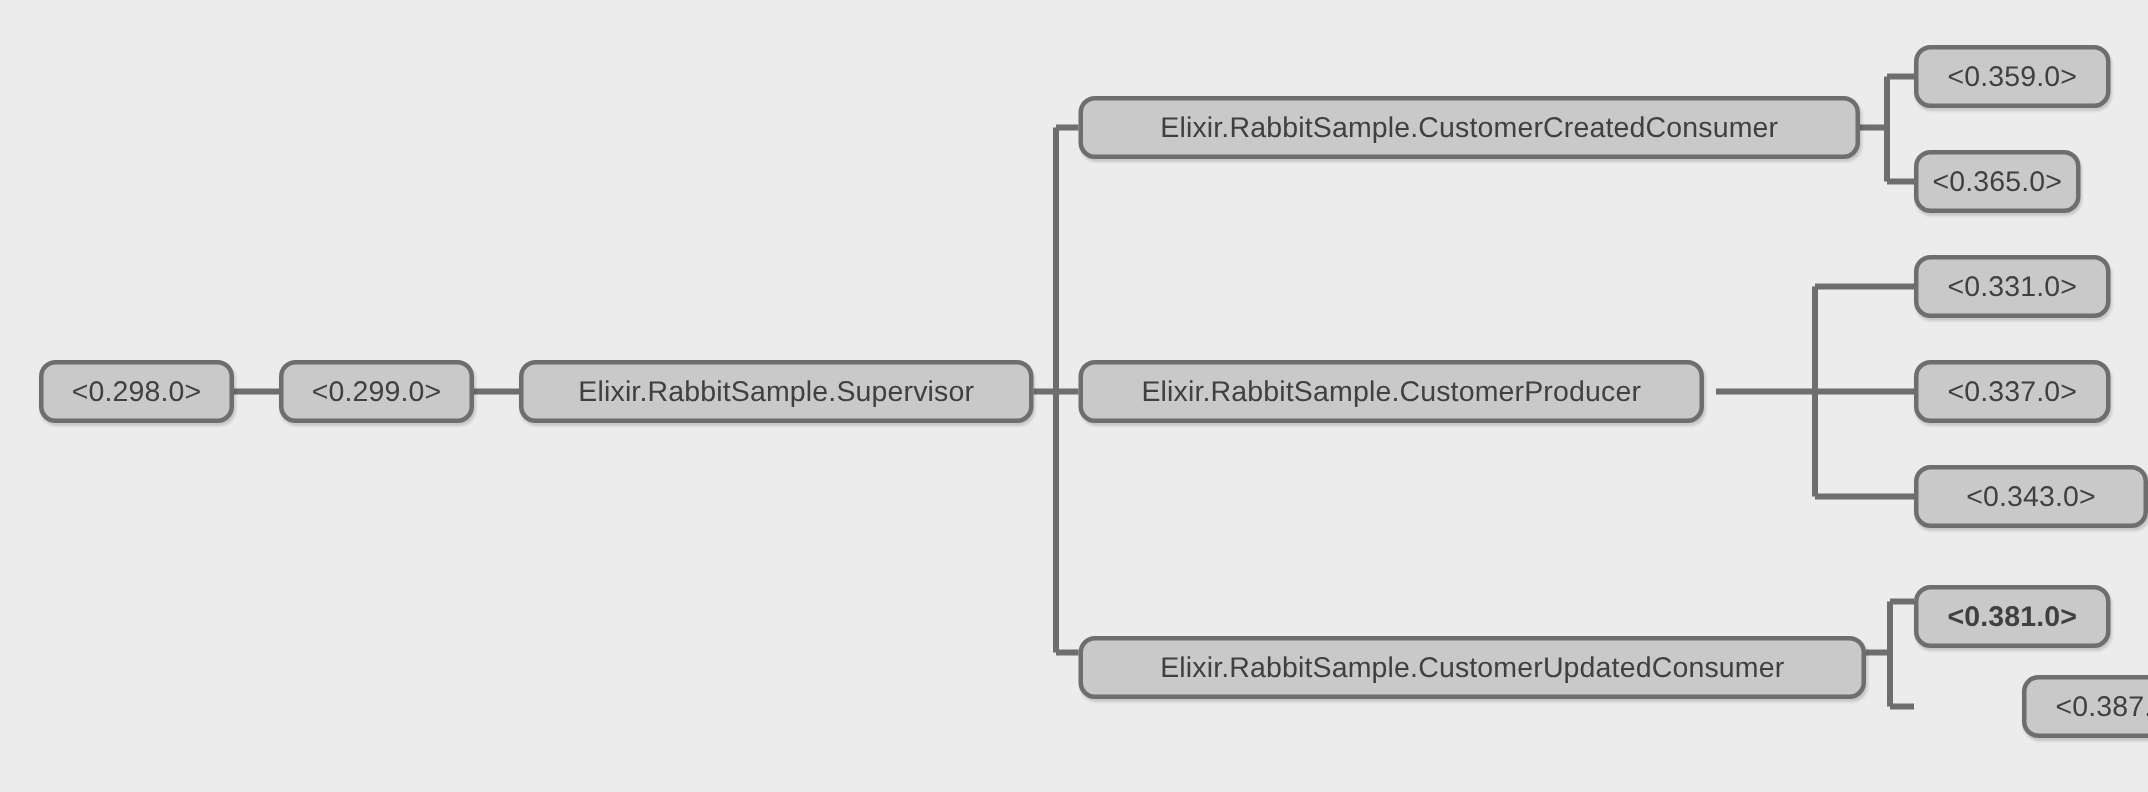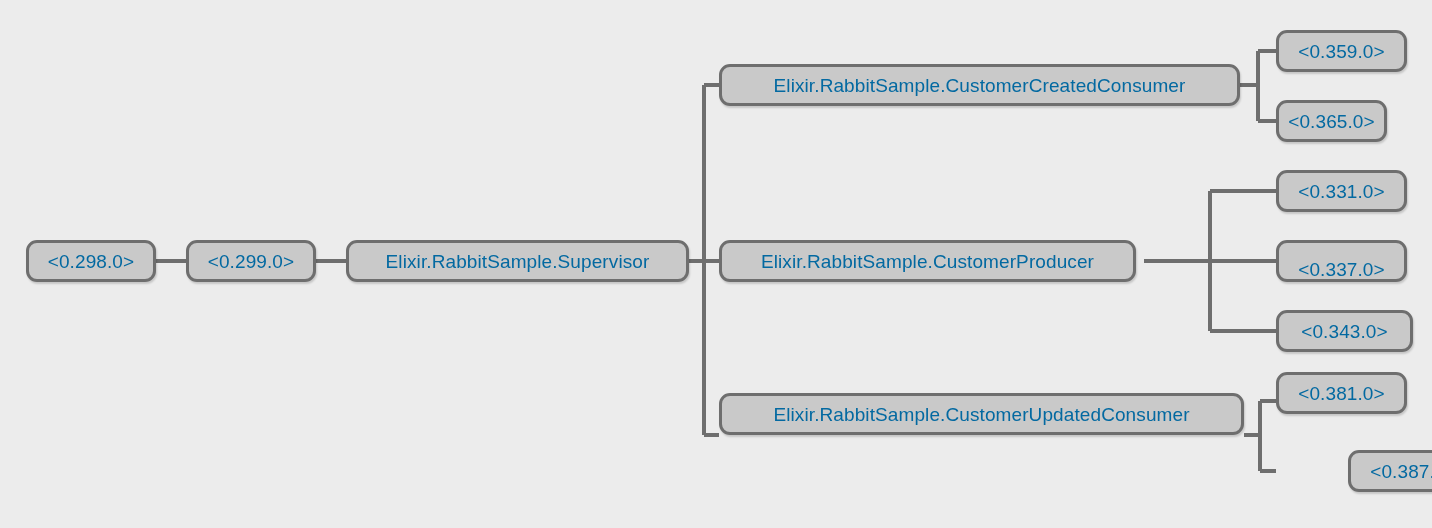--- a/index.html
+++ b/index.html
@@ -26,21 +26,21 @@
   .node {
     position: absolute;
     box-sizing: border-box;
     display: flex;
     align-items: center;
     justify-content: center;
     height: 42px;
     background: #c9c9c9;
     border: 3px solid #6e6e6e;
     border-radius: 11px;
-    color: #0369a1;
+    color: #404040;
     font-size: 19px;
     line-height: 1;
     letter-spacing: 0.1px;
     white-space: nowrap;
     box-shadow: 1px 2px 2px rgba(0,0,0,0.16);
     z-index: 2;
   }
   .node-label {
     display: block;
     padding: 0 2px;
@@ -81,38 +81,38 @@
       </div>
       <div class="node" style="left: 346px; top: 240px; width: 343px;">
         <span class="node-label">Elixir.RabbitSample.Supervisor</span>
       </div>
       <div class="node" style="left: 719px; top: 64px; width: 521px;">
         <span class="node-label">Elixir.RabbitSample.CustomerCreatedConsumer</span>
       </div>
       <div class="node" style="left: 719px; top: 240px; width: 417px;">
         <span class="node-label">Elixir.RabbitSample.CustomerProducer</span>
       </div>
-      <div class="node" style="left: 719px; top: 393px; width: 525px;">
+      <div class="node" style="left: 719px; top: 424px; width: 525px;">
         <span class="node-label">Elixir.RabbitSample.CustomerUpdatedConsumer</span>
       </div>
       <div class="node" style="left: 1276px; top: 30px; width: 131px;">
         <span class="node-label">&lt;0.359.0&gt;</span>
       </div>
       <div class="node" style="left: 1276px; top: 100px; width: 111px;">
         <span class="node-label">&lt;0.365.0&gt;</span>
       </div>
       <div class="node" style="left: 1276px; top: 170px; width: 131px; text-align: center;">
         <span class="node-label">&lt;0.331.0&gt;</span>
       </div>
-      <div class="node" style="left: 1276px; top: 240px; width: 131px; align-items: flex-end;">
+      <div class="node" style="left: 1276px; top: 240px; width: 131px;">
         <span class="node-label">&lt;0.337.0&gt;</span>
       </div>
-      <div class="node" style="left: 1276px; top: 310px; width: 137px;">
+      <div class="node" style="left: 1276px; top: 310px; width: 156px;">
         <span class="node-label">&lt;0.343.0&gt;</span>
       </div>
-      <div class="node" style="left: 1276px; top: 372px; width: 131px;">
+      <div class="node" style="left: 1276px; top: 390px; width: 131px; font-weight: bold;">
         <span class="node-label">&lt;0.381.0&gt;</span>
       </div>
       <div class="node" style="left: 1348px; top: 450px; width: 131px;">
         <span class="node-label">&lt;0.387.0&gt;</span>
       </div>
     </div>
 </div>
 
 </body></html>

